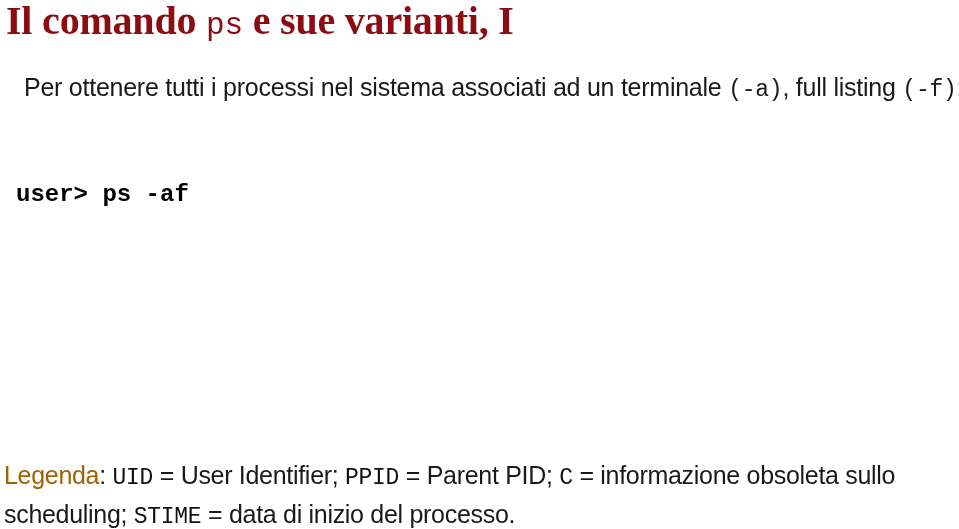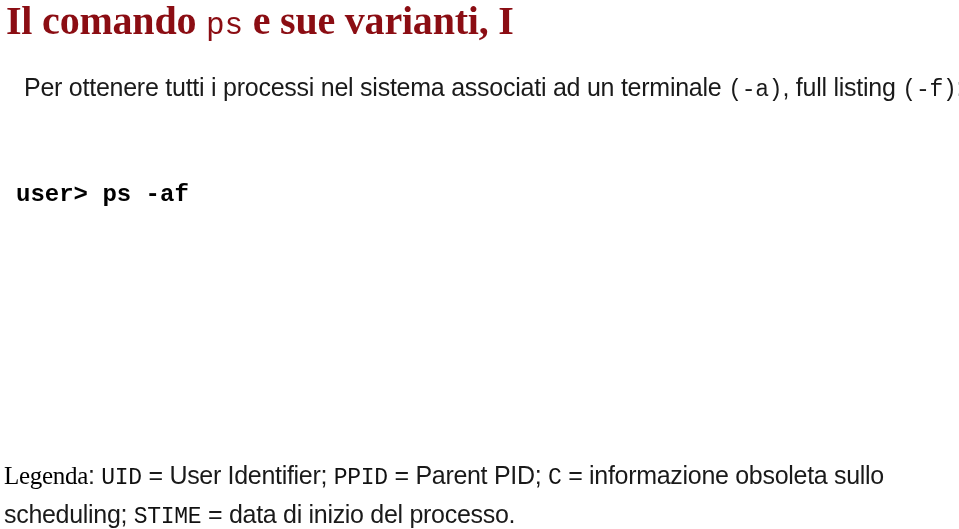--- a/index.html
+++ b/index.html
@@ -95,22 +95,21 @@
     left: 4px;
     top: 457px;
     width: 958px;
     font-family: "Liberation Sans", sans-serif;
     font-size: 25px;
     line-height: 36px;
     color: #1a1a1a;
     letter-spacing: -0.3px;
   }
   .legend .legend-kw {
-    color: #000000;
-    font-family: Liberation Serif, serif;
+    color: #a16207;
   }
   .legend .mono-inline {
     font-family: "Liberation Mono", monospace;
     font-size: 23px;
     color: #111111;
   }
   .legend .eq {
     font-family: "Liberation Sans", sans-serif;
   }
 </style>

